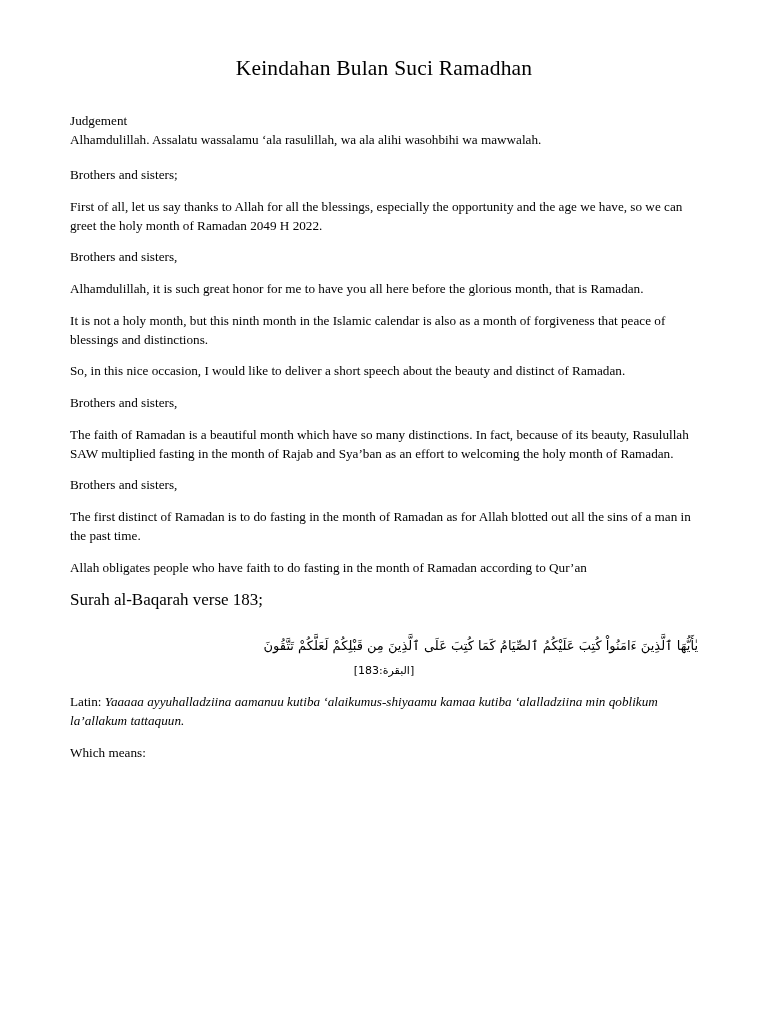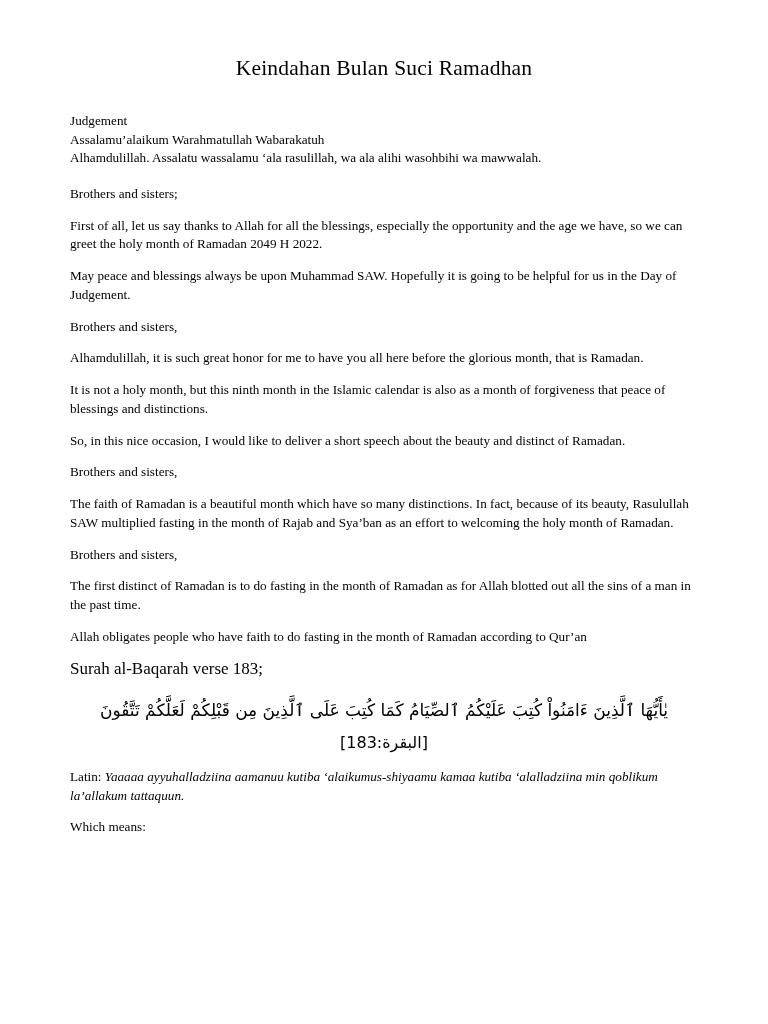--- a/index.html
+++ b/index.html
@@ -39,30 +39,30 @@
     margin-bottom: 0;
   }
   .salutation-group .block {
     margin-bottom: 0;
   }
   .salutation-group {
     margin-bottom: 17px;
   }
   .arabic {
     direction: rtl;
-    text-align: center;
-    font-size: 17px;
+    text-align: right;
+    font-size: 13px;
     line-height: 1.85;
     font-family: "DejaVu Sans", sans-serif;
-    margin: 16px 0 6px 0;
+    margin: 24px 0 6px 0;
   }
   .arabic-ref {
     direction: rtl;
     text-align: center;
-    font-size: 16px;
+    font-size: 11px;
     font-family: "DejaVu Sans", sans-serif;
     margin: 0 0 16px 0;
   }
   .latin-line {
     font-size: 13.2px;
     line-height: 1.42;
     margin: 0 0 13px 0;
   }
   .latin-line .italic {
     font-style: italic;
@@ -74,27 +74,25 @@
 </style>
 </head>
 <body>
 
 <div class="page">
 
   <h1 class="doc-title">Keindahan Bulan Suci Ramadhan</h1>
 
   <div class="salutation-group">
     <p class="block tight">Judgement</p>
-    <p class="block tight">Assalamu’alaikum Warahmatullah Wabarakatuh</p>
     <p class="block tight">Alhamdulillah. Assalatu wassalamu ‘ala rasulillah, wa ala alihi wasohbihi wa mawwalah.</p>
   </div>
 
   <p class="block">Brothers and sisters;</p>
   <p class="block">First of all, let us say thanks to Allah for all the blessings, especially the opportunity and the age we have, so we can greet the holy month of Ramadan 2049 H 2022.</p>
-  <p class="block">May peace and blessings always be upon Muhammad SAW. Hopefully it is going to be helpful for us in the Day of Judgement.</p>
   <p class="block">Brothers and sisters,</p>
   <p class="block">Alhamdulillah, it is such great honor for me to have you all here before the glorious month, that is Ramadan.</p>
   <p class="block">It is not a holy month, but this ninth month in the Islamic calendar is also as a month of forgiveness that peace of blessings and distinctions.</p>
   <p class="block">So, in this nice occasion, I would like to deliver a short speech about the beauty and distinct of Ramadan.</p>
   <p class="block">Brothers and sisters,</p>
   <p class="block">The faith of Ramadan is a beautiful month which have so many distinctions. In fact, because of its beauty, Rasulullah SAW multiplied fasting in the month of Rajab and Sya’ban as an effort to welcoming the holy month of Ramadan.</p>
   <p class="block">Brothers and sisters,</p>
   <p class="block">The first distinct of Ramadan is to do fasting in the month of Ramadan as for Allah blotted out all the sins of a man in the past time.</p>
   <p class="block">Allah obligates people who have faith to do fasting in the month of Ramadan according to Qur’an</p>
 

